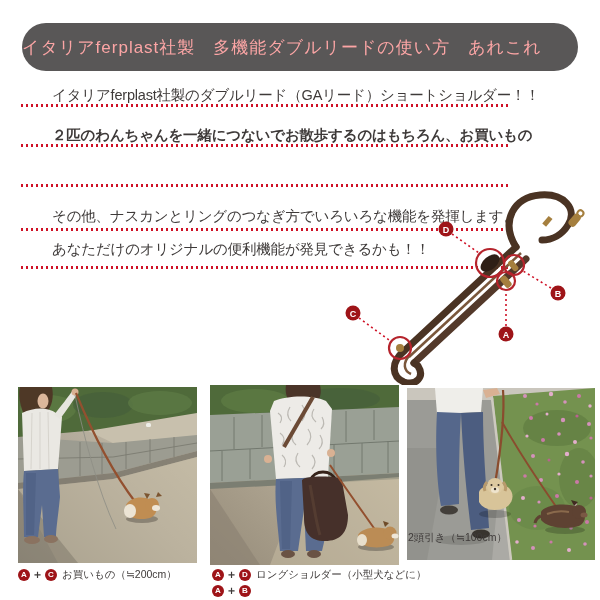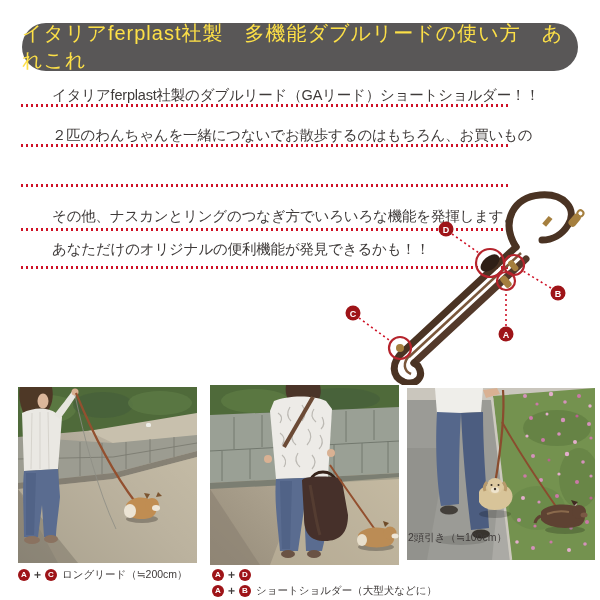--- a/index.html
+++ b/index.html
@@ -3,27 +3,27 @@
 <meta charset="utf-8">
 <style>
   html,body{margin:0;padding:0;background:#ffffff;}
   body{width:600px;height:600px;position:relative;overflow:hidden;
        font-family:"Liberation Sans","DejaVu Sans",sans-serif;color:#3e3a39;}
   .stage{position:absolute;left:0;top:0;width:600px;height:600px;background:#fff;}
 
   
   .header{position:absolute;left:22px;top:23px;width:556px;height:48px;
           background:#595757;border-radius:24px;display:flex;align-items:center;
-          justify-content:flex-start;color:#fde047;font-size:20px;font-weight:500;
+          justify-content:flex-start;color:#fca5a5;font-size:17px;font-weight:500;
           letter-spacing:1px;z-index:2;}
 
   
   .intro-line{position:absolute;left:52px;font-size:14.5px;font-weight:500;
               letter-spacing:-0.2px;color:#3e3a39;white-space:nowrap;z-index:1;}
-  .l1{top:86px;} .l2{top:126px;} .l3{top:166px;} .l4{top:207px;} .l5{top:240px;}
+  .l1{top:86px;} .l2{top:126px;font-weight:bold;} .l3{top:166px;} .l4{top:207px;} .l5{top:240px;}
 
   .dotline{position:absolute;left:21px;width:489px;height:2.5px;z-index:1;
            background:repeating-linear-gradient(90deg,#cf1126 0 2px,transparent 2px 5px);}
   .d1{top:104px;} .d2{top:144px;} .d3{top:184px;} .d4{top:228px;} .d5{top:266px;}
 
   
   .diagram{position:absolute;left:330px;top:185px;width:270px;height:200px;z-index:3;}
 
   
   .photo{position:absolute;overflow:hidden;z-index:2;}
@@ -332,30 +332,30 @@
         <path d="M140,126 q10,-4 22,-2" stroke="#8a6a4c" stroke-width="2" fill="none"></path>
         <path d="M134,128 q-5,2 -6,7" stroke="#5e4232" stroke-width="3" fill="none"></path>
       </g>
     </svg>
   </div>
 
   <div class="caption c1">
     <span class="badge">A</span>
     <span class="plus">＋</span>
     <span class="badge">C</span>
-    <span class="cap-label">ロングリード（≒200cm）</span>
+    <span class="cap-label">お買いもの（≒200cm）</span>
   </div>
   <div class="caption c2a">
     <span class="badge">A</span>
     <span class="plus">＋</span>
     <span class="badge">D</span>
+    <span class="cap-label">ロングショルダー（小型犬などに）</span>
   </div>
   <div class="caption c2b">
     <span class="badge">A</span>
     <span class="plus">＋</span>
     <span class="badge">B</span>
-    <span class="cap-label">ショートショルダー（大型犬などに）</span>
   </div>
   <div class="caption c3">
     <span>2頭引き（≒100cm）</span>
   </div>
 
 </div>
 
 </body></html>

